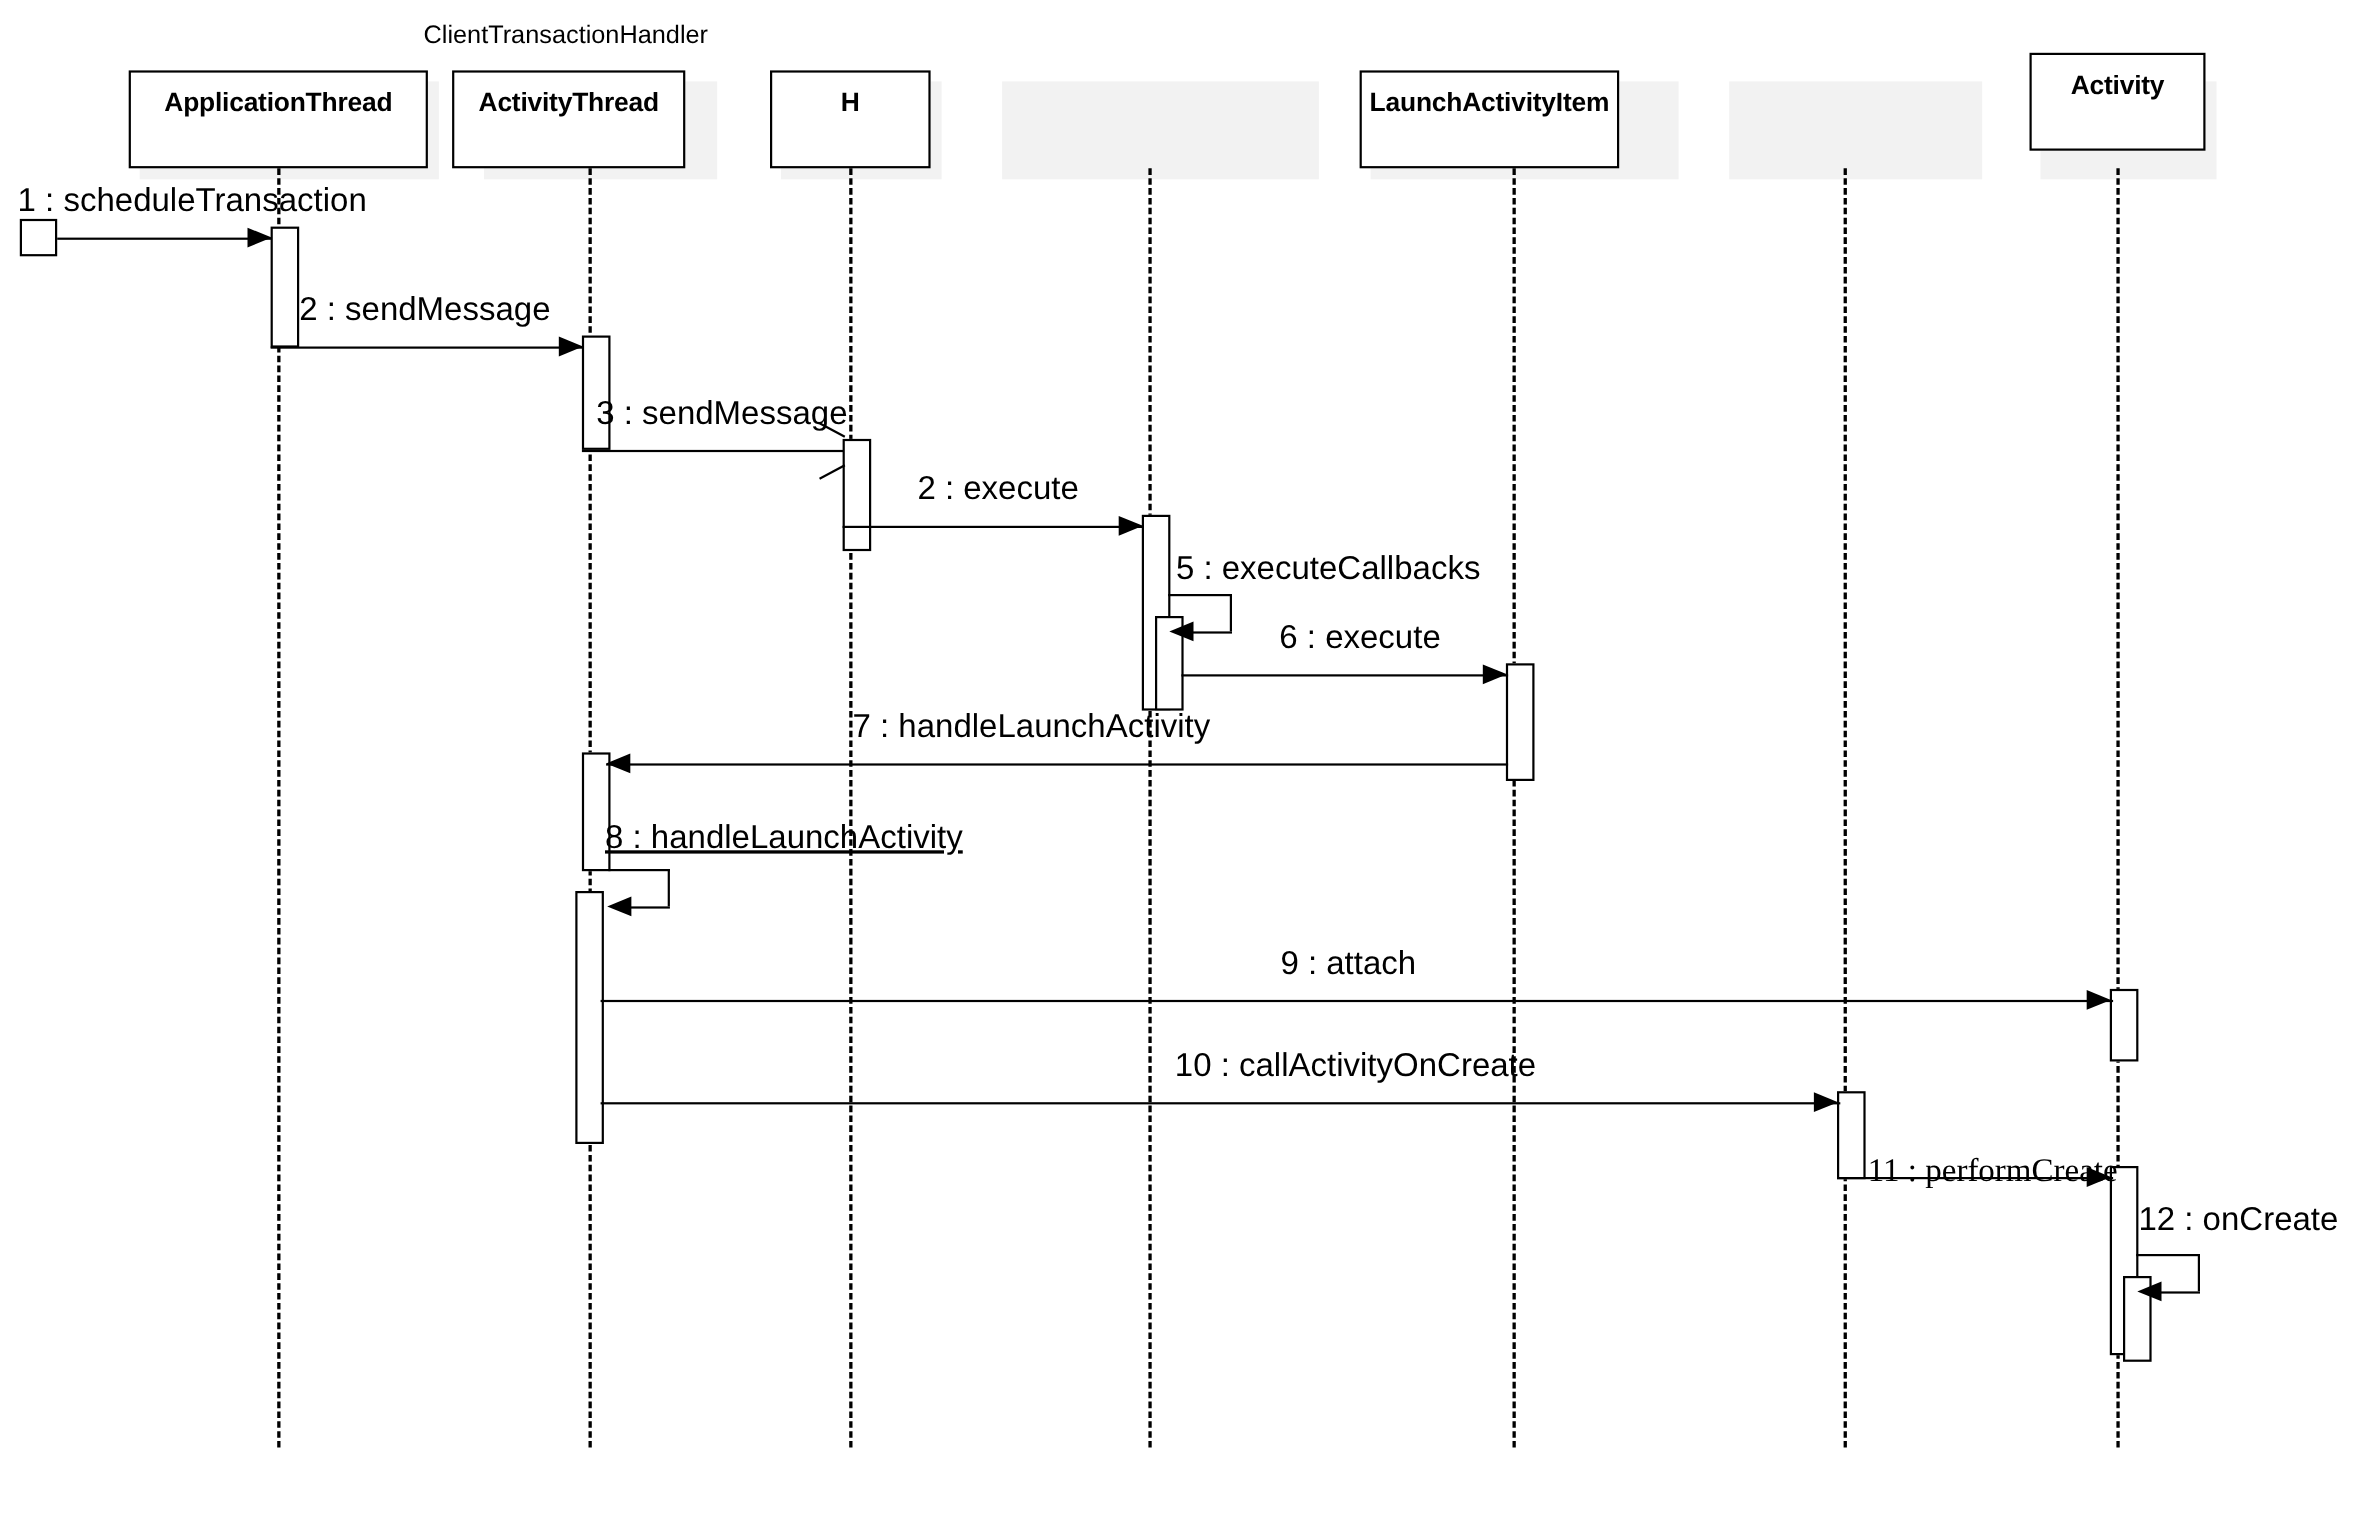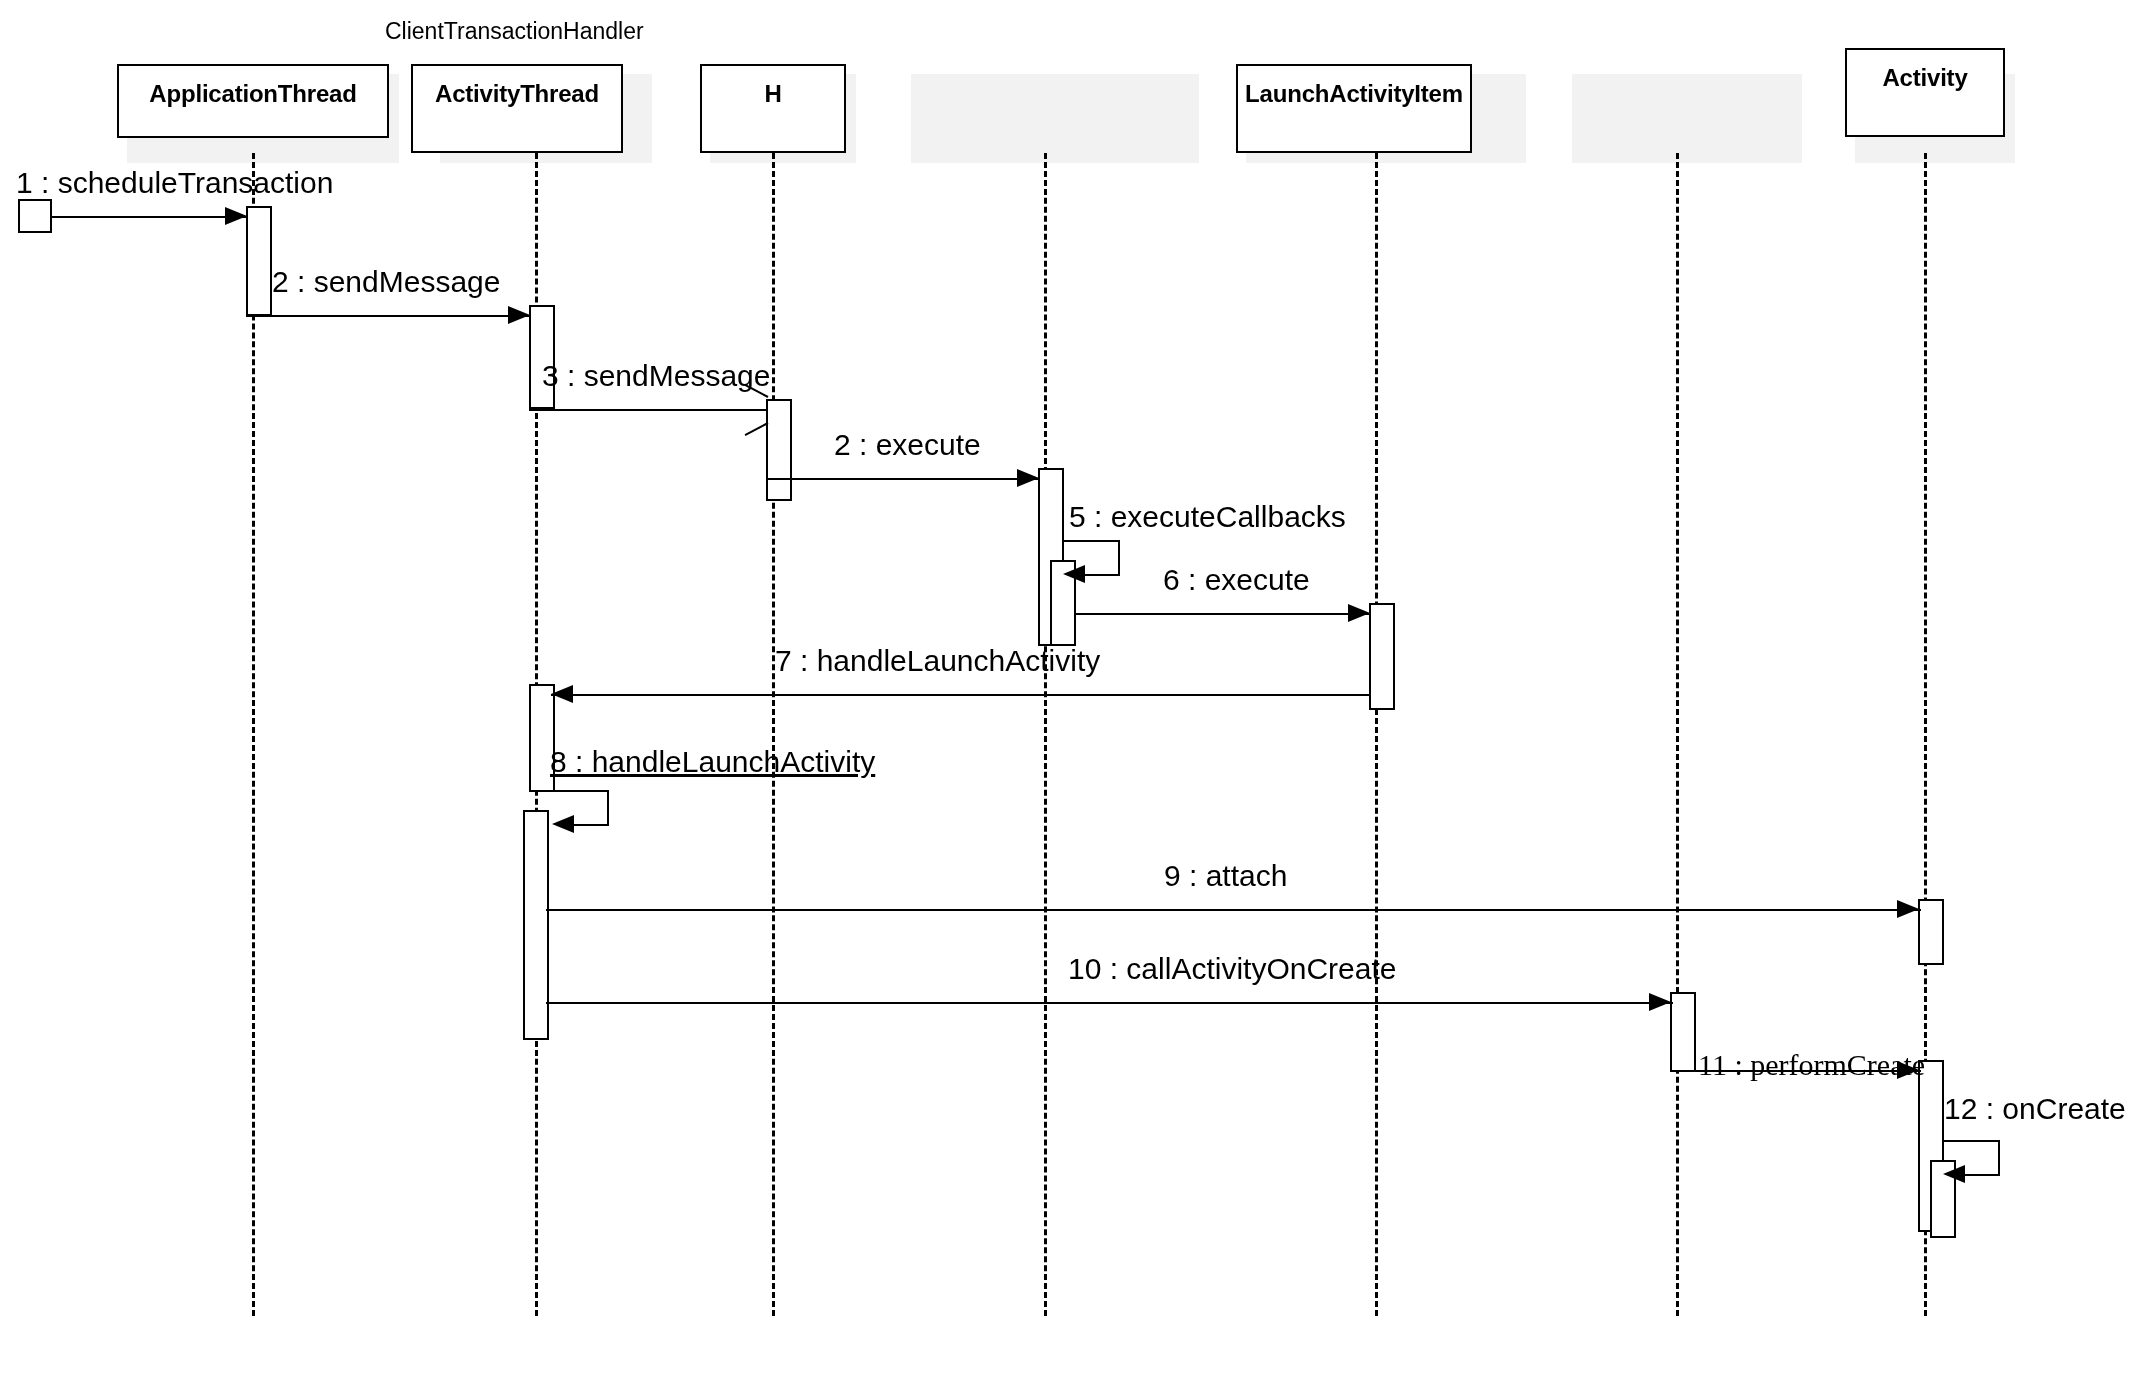--- a/index.html
+++ b/index.html
@@ -140,21 +140,21 @@
 
   <div class="lifeline" style="left:251.5px;top:153px;height:1163px;"></div>
   <div class="lifeline" style="left:534.5px;top:153px;height:1163px;"></div>
   <div class="lifeline" style="left:771.5px;top:153px;height:1163px;"></div>
   <div class="lifeline" style="left:1043.5px;top:153px;height:1163px;"></div>
   <div class="lifeline" style="left:1374.5px;top:153px;height:1163px;"></div>
   <div class="lifeline" style="left:1675.5px;top:153px;height:1163px;"></div>
   <div class="lifeline" style="left:1923.5px;top:153px;height:1163px;"></div>
 
   <div class="participant-shadow" style="left:127px;top:74px;width:272px;height:89px;"></div>
-  <div class="participant" style="left:117px;top:64px;width:272px;height:74px;">
+  <div class="participant" style="left:117px;top:64px;width:272px;height:89px;">
     <span class="participant-label">ApplicationThread</span>
   </div>
 
   <div class="participant-shadow" style="left:440px;top:74px;width:212px;height:89px;"></div>
   <div class="participant" style="left:411px;top:64px;width:212px;height:89px;">
     <span class="participant-label">ActivityThread</span>
   </div>
 
   <div class="participant-shadow" style="left:710px;top:74px;width:146px;height:89px;"></div>
   <div class="participant" style="left:700px;top:64px;width:146px;height:89px;">

